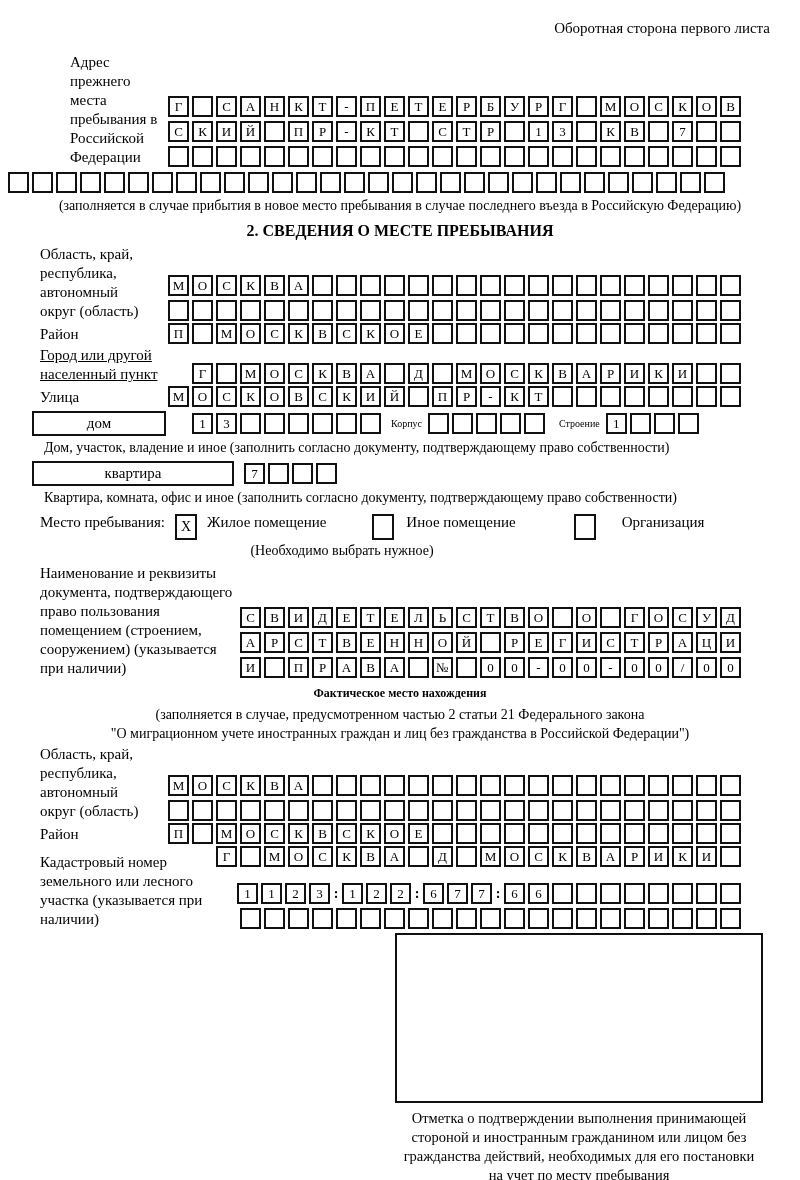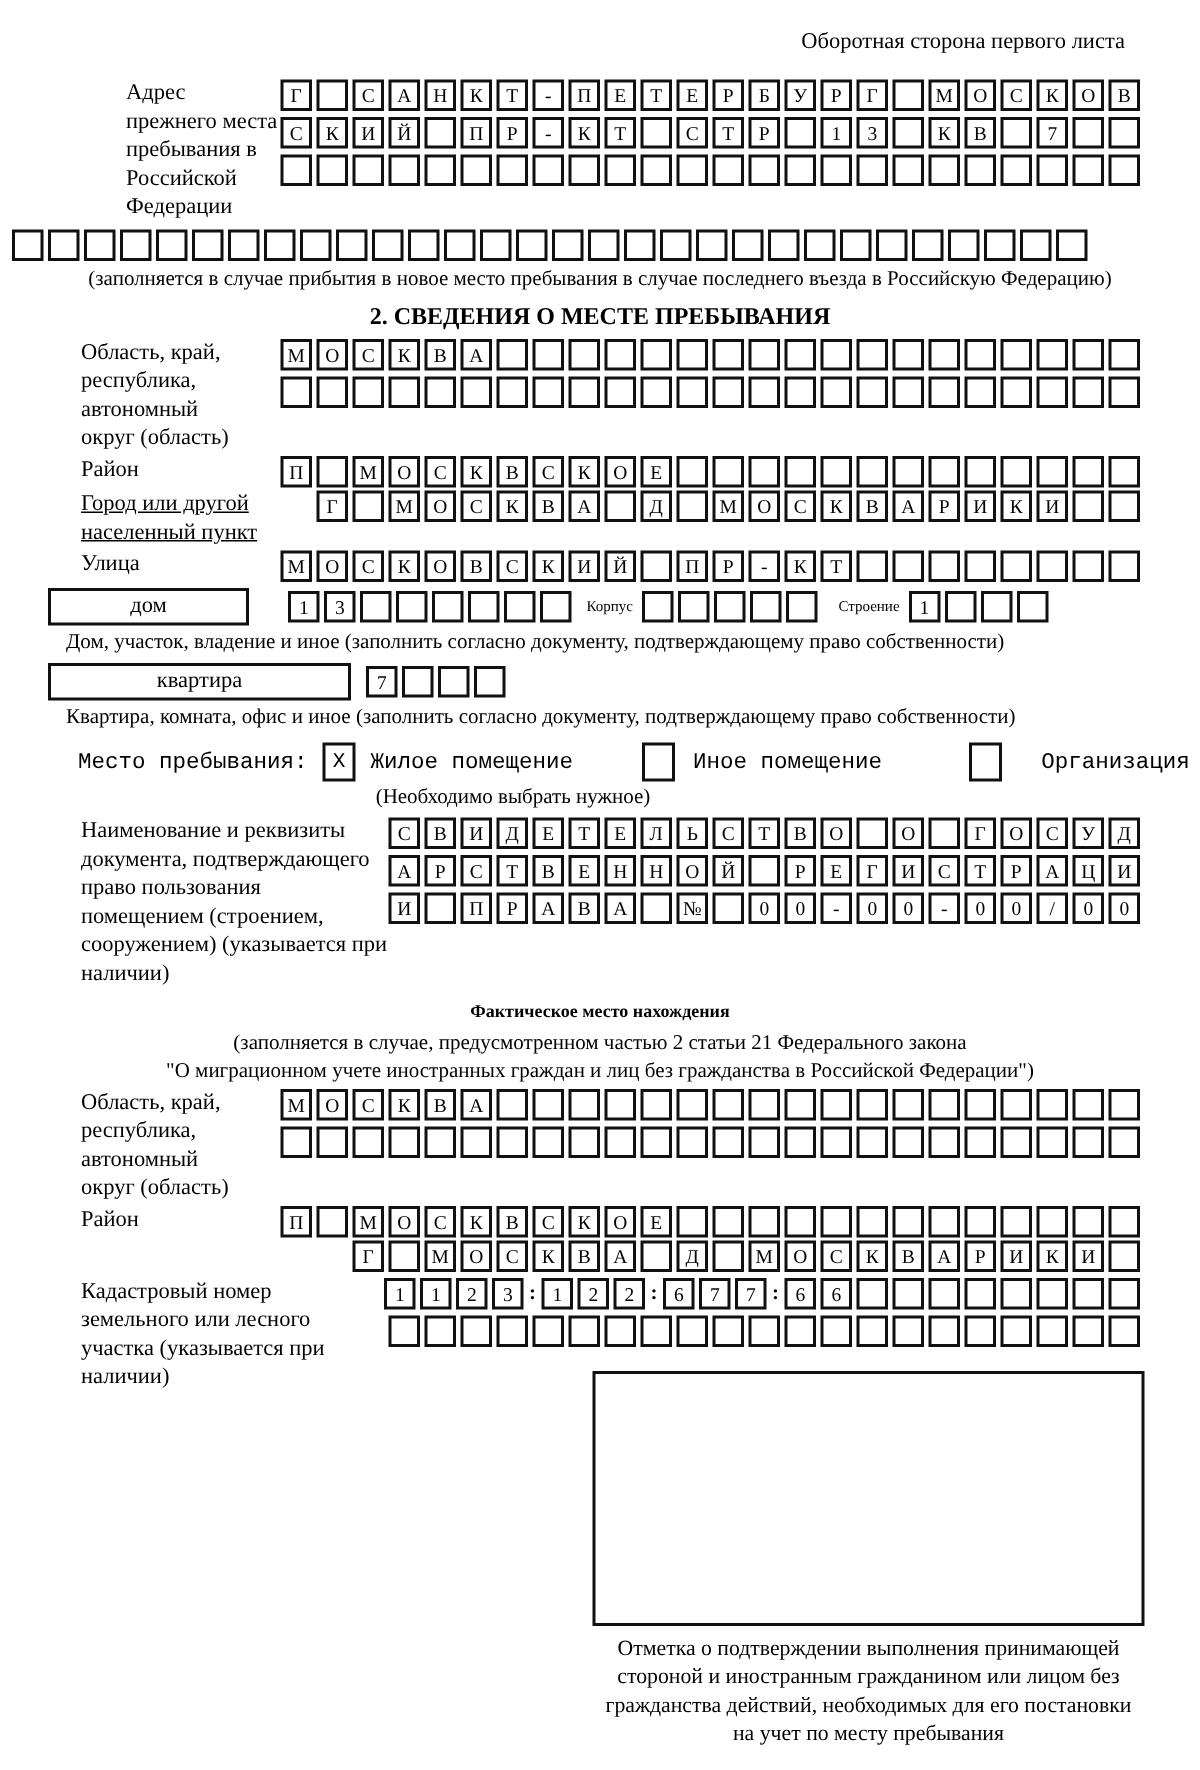--- a/index.html
+++ b/index.html
@@ -1,36 +1,36 @@
 <!DOCTYPE html>
 <html><head>
 <meta charset="utf-8">
 <style>
   html,body{margin:0;padding:0;background:#fff;}
   body{
     width:800px;height:1180px;box-sizing:border-box;overflow:hidden;
     font-family:"Liberation Serif","DejaVu Serif",serif;color:#000;
   }
-  .top-note{text-align:right;padding-right:50px;font-size:15px;margin:20px 0 16px;}
+  .top-note{text-align:right;padding-right:30px;font-size:15px;margin:20px 0 16px;}
 
   
   .boxrow{display:flex;gap:3px;}
   .cellbox{
     display:inline-flex;align-items:center;justify-content:center;
     width:21px;min-width:21px;height:21px;box-sizing:border-box;
     border:2px solid #111;font-size:13px;line-height:1;
     font-family:"Liberation Serif",serif;
   }
   .colon-sep{
     display:inline-flex;align-items:center;justify-content:center;
     width:6px;min-width:6px;height:21px;font-size:14px;font-weight:bold;
   }
 
   
-  .frow{display:flex;align-items:flex-start;padding:0 40px 0 40px;margin-top:2px;margin-left:14px;}
+  .frow{display:flex;align-items:flex-end;padding:0 59px 0 40px;margin-top:2px;}
   .flabel{font-size:15px;line-height:19px;}
   .fboxes{margin-left:auto;display:flex;flex-direction:column;gap:4px;align-items:flex-end;}
 
   .addr{margin-top:0;}
   .addr .flabel{margin-left:30px;width:126px;}
   .w-oblast{width:116px;}
   .w-gorod2{width:128px;text-decoration:underline;}
   .w-gorodf{width:196px;}
   .w-doc{width:210px;}
   .w-kad{width:172px;}
@@ -45,21 +45,21 @@
   .widebox{
     border:2px solid #111;height:25px;box-sizing:border-box;
     display:flex;align-items:center;justify-content:center;font-size:15px;
   }
   .wb-dom{width:134px;margin-right:26px;}
   .wb-kv{width:202px;margin-right:10px;}
   .inline-label{font-size:10px;}
   .ml10{margin-left:10px;margin-right:6px;}
   .ml14{margin-left:14px;margin-right:6px;}
 
-  .mesto{display:flex;align-items:center;padding-left:52px;margin-top:7px;font-size:15px;font-family:Liberation Mono, monospace;}
+  .mesto{display:flex;align-items:flex-start;padding-left:40px;margin-top:7px;font-size:15px;}
   .checkbox{
     width:22px;min-width:22px;height:26px;box-sizing:border-box;border:2px solid #111;
     display:inline-flex;align-items:center;justify-content:center;font-size:14px;
   }
   .mesto .cb1{margin-left:10px;}
   .mesto .ol1{margin-left:10px;}
   .mesto .cb2{margin-left:46px;}
   .mesto .ol2{margin-left:12px;}
   .mesto .cb3{margin-left:58px;}
   .mesto .ol3{margin-left:26px;}

